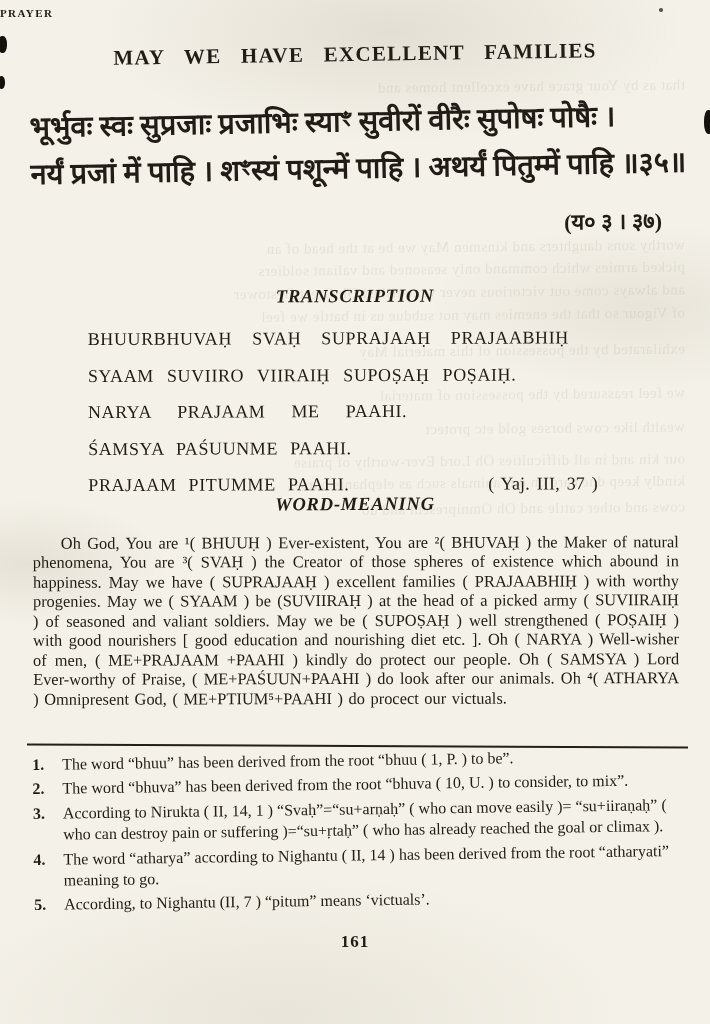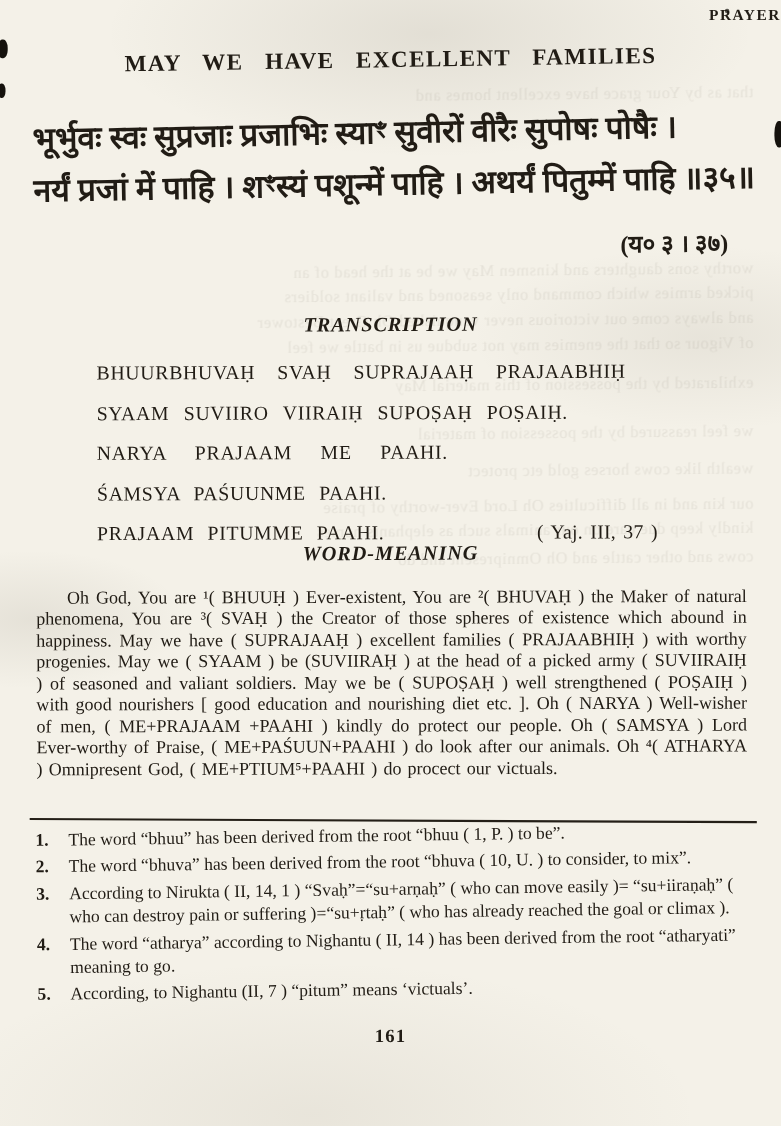--- a/index.html
+++ b/index.html
@@ -24,21 +24,21 @@
     width:660px;left:25px;
     font-size:15px;letter-spacing:.5px;
     color:#6e6759;opacity:.11;
     transform:scaleX(-1) rotate(.6deg);
     filter:blur(0.7px);
     white-space:nowrap;overflow:hidden;
   }
   
   .kicker{
     position:absolute;top:7px;left:0;width:100%;
-    text-align:right;font-weight:700;font-size:14px;letter-spacing:1.4px;
+    text-align:left;font-weight:700;font-size:11px;letter-spacing:1.4px;
   }
   .title{
     position:absolute;top:42px;left:0;width:100%;margin:0;
     text-align:center;font-weight:700;font-size:21px;
     letter-spacing:1.3px;word-spacing:13px;
     transform:rotate(-.9deg);
   }
   .mantra{
     position:absolute;top:98px;left:30px;width:660px;
     font-weight:700;font-size:29px;line-height:47px;

